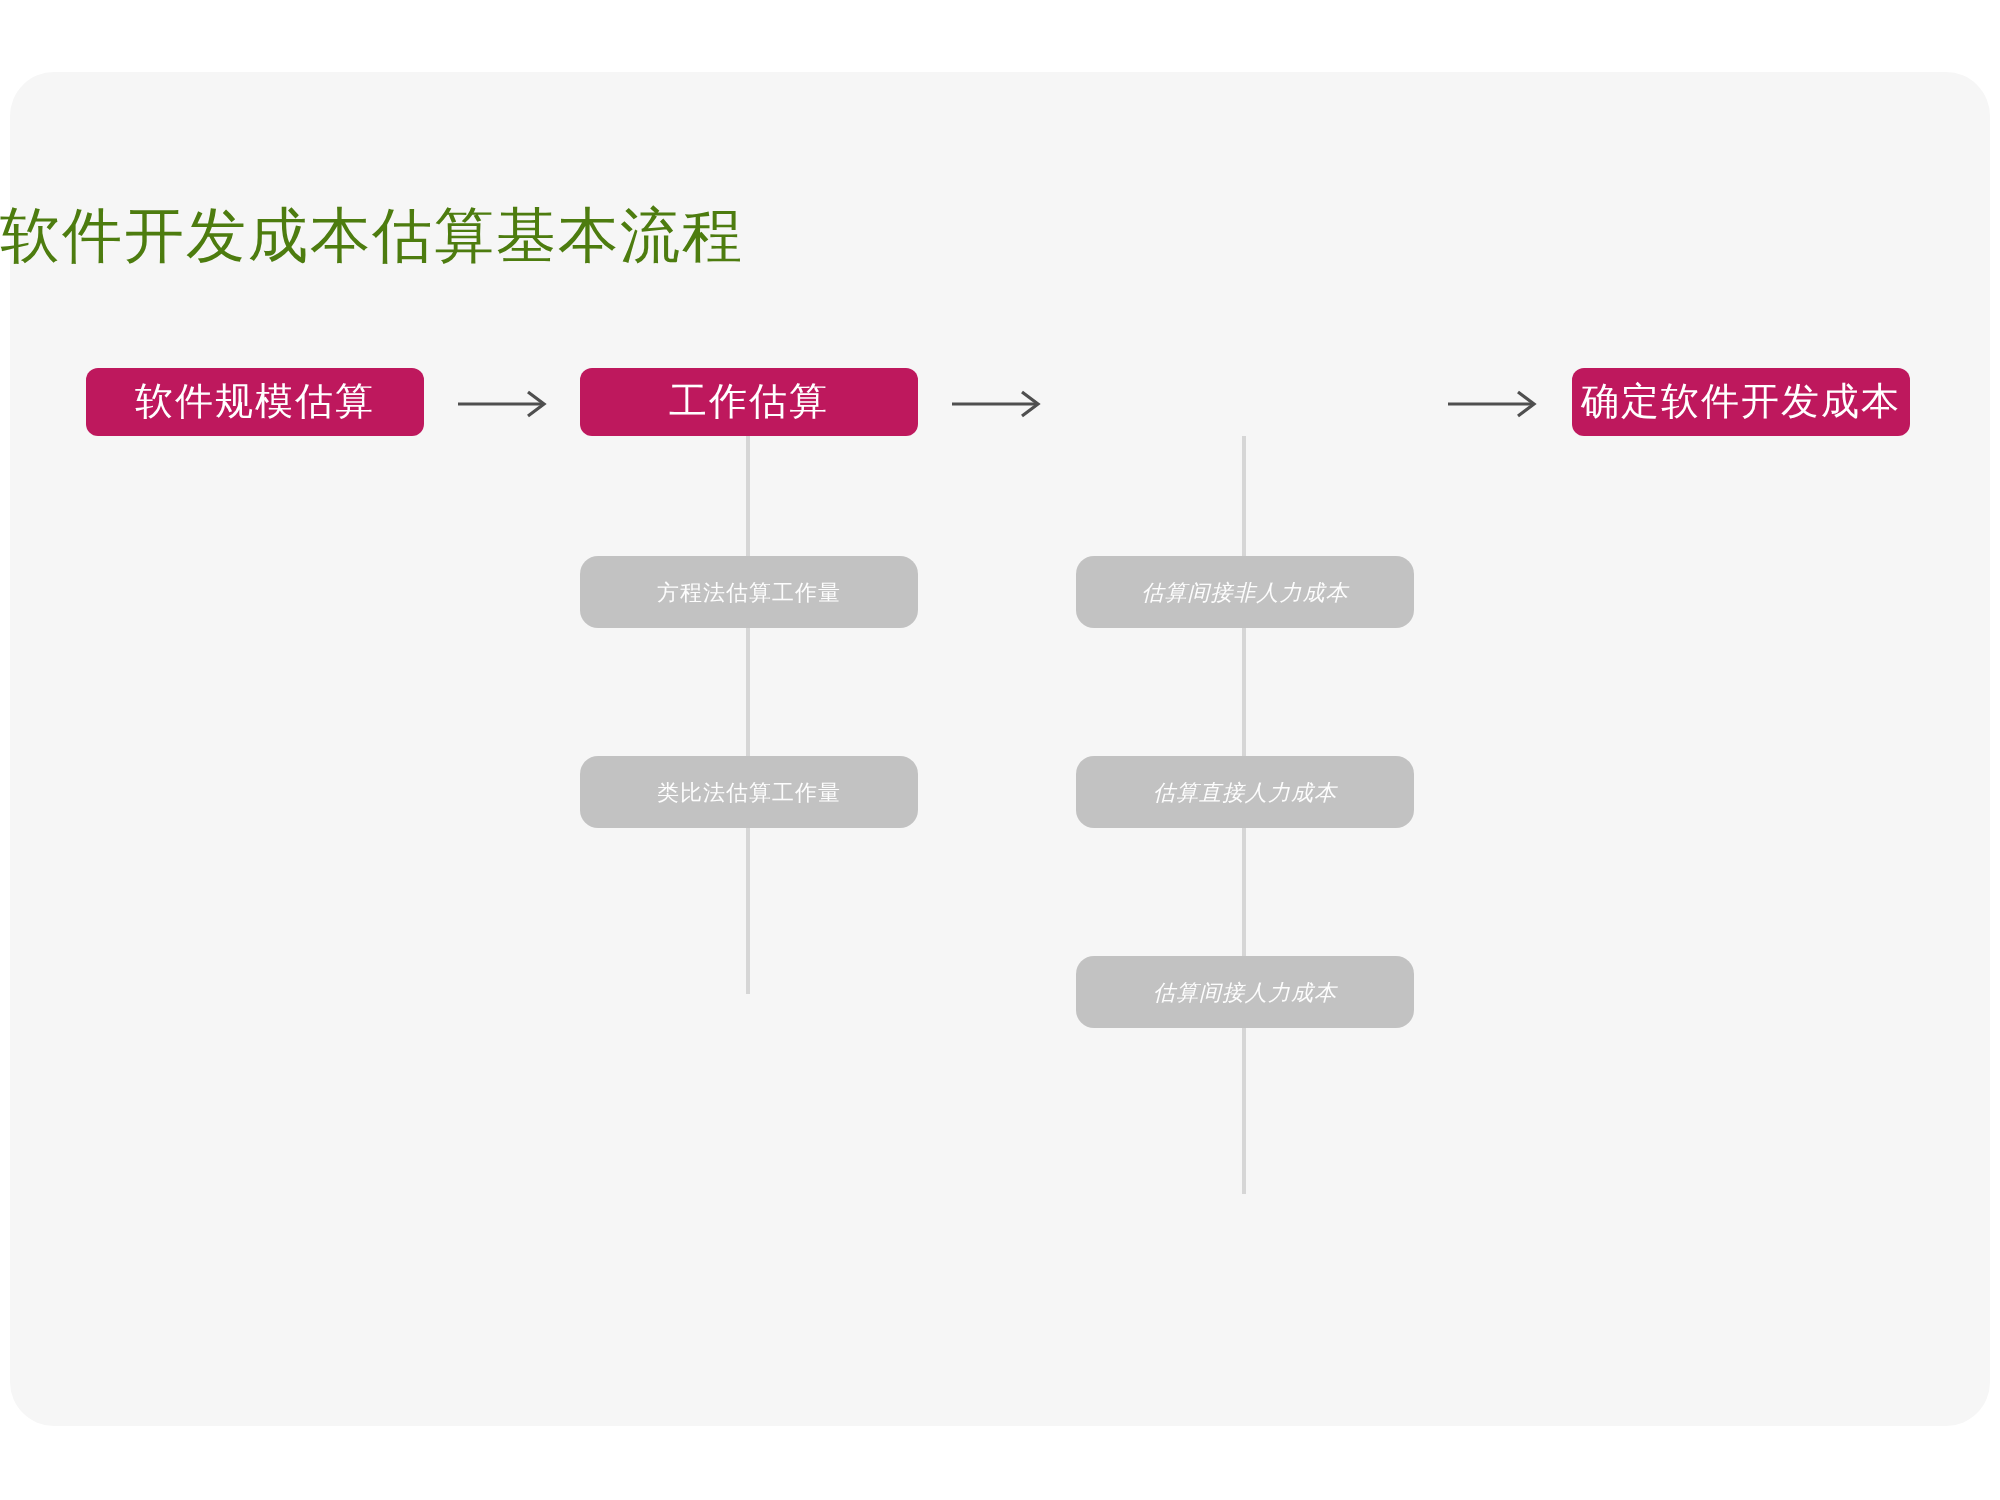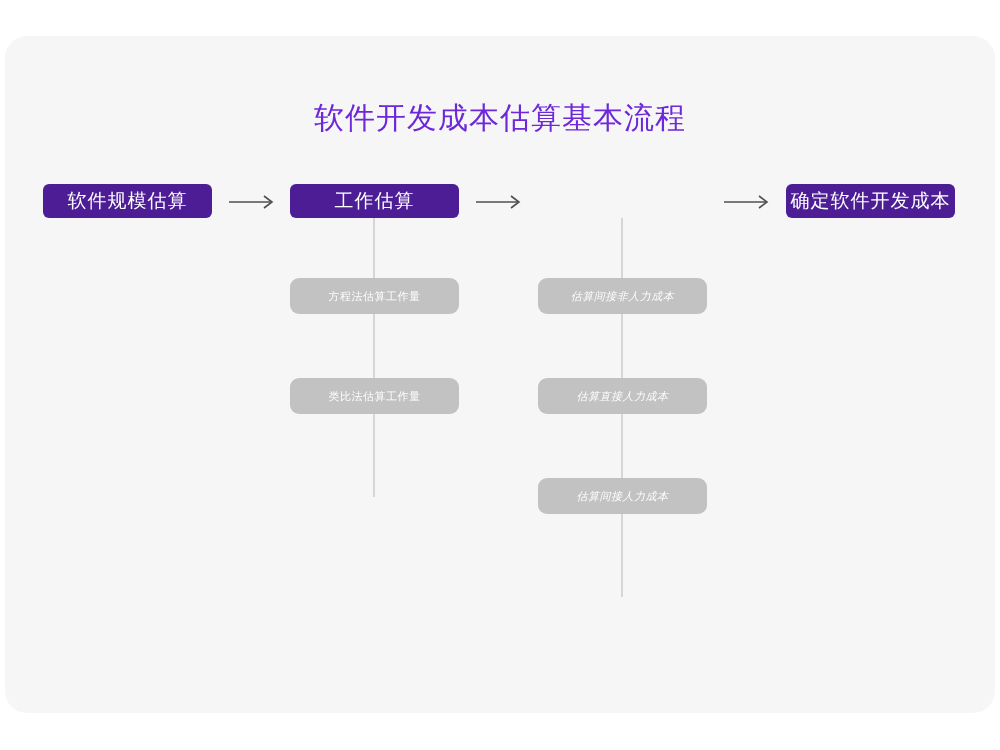--- a/index.html
+++ b/index.html
@@ -17,38 +17,37 @@
     position: absolute;
     left: 5px; top: 36px;
     width: 990px; height: 677px;
     background: #f6f6f6;
     border-radius: 22px;
   }
   .diagram-title {
     position: absolute;
     left: 0; top: 98px;
     width: 100%;
-    text-align: center;
     font-size: 30px;
     letter-spacing: 1px;
-    color: #6d28d9;
+    color: #4d7c0f;
     font-weight: 400;
   }
   .node {
     position: absolute;
     width: 169px; height: 34px;
     display: flex; align-items: center; justify-content: center;
     font-size: 19px;
     letter-spacing: 1px;
     color: #ffffff;
     white-space: nowrap;
     z-index: 3;
   }
   .node.primary {
-    background: #4c1d95;
+    background: #be185d;
     border-radius: 6px;
     top: 184px;
   }
   .node.sub {
     background: #c2c2c2;
     border-radius: 9px;
     height: 36px;
     font-size: 11px;
     letter-spacing: 0.5px;
     color: #fdfdfd;

